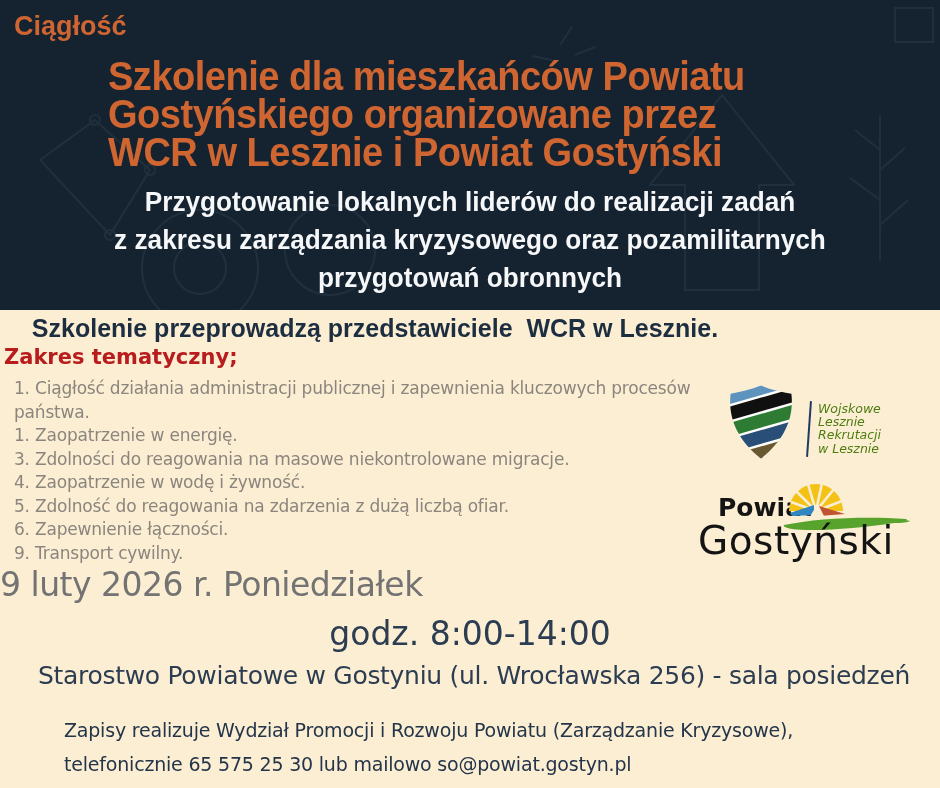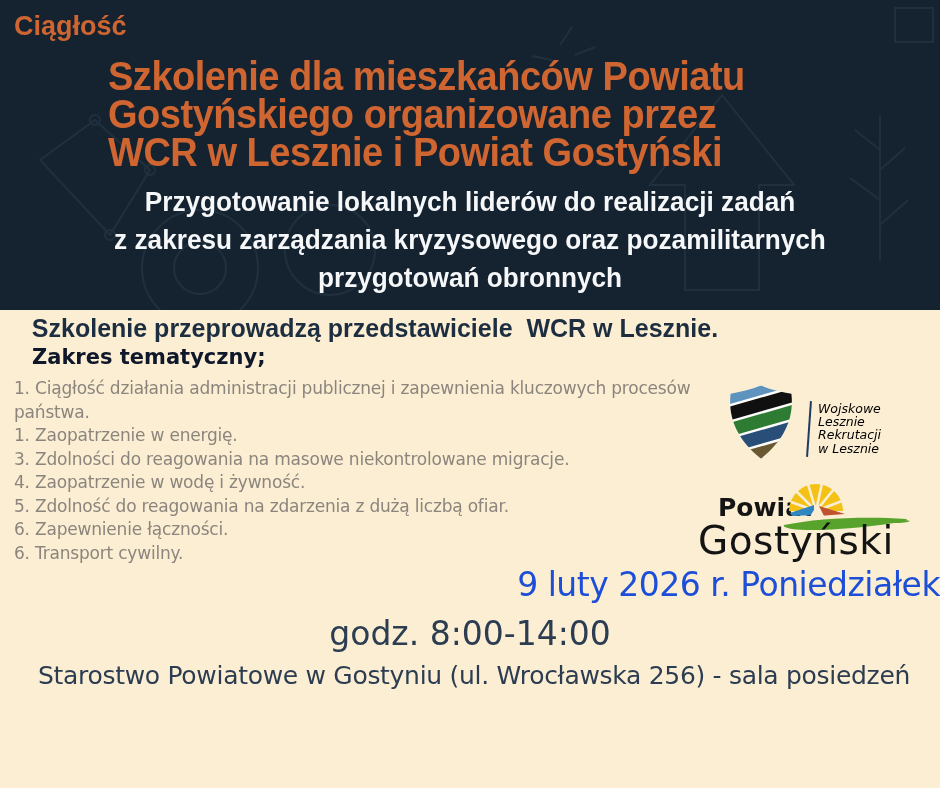--- a/index.html
+++ b/index.html
@@ -31,33 +31,33 @@
     font:700 27px/38px "Liberation Sans", sans-serif;
     color:#f5f7f9; transform:scaleX(0.97);
   }
   
   .lead-text {
     position:absolute; left:0; top:313px; width:750px; text-align:center;
     font:700 25px/1.2 "Liberation Sans", sans-serif;
     color:#1d2e41; white-space:pre-wrap;
   }
   .topics-heading {
-    position:absolute; left:32px; top:345px;
+    position:absolute; left:4px; top:345px;
     font:700 21px/1.2 "DejaVu Sans", sans-serif;
-    color:#0f172a;
+    color:#b91c1c;
   }
   .topics-list {
     position:absolute; left:14px; top:377px; width:680px;
     font:400 17px/23.5px "DejaVu Sans", sans-serif;
     color:#8b857d; letter-spacing:-0.2px;
   }
   .event-date {
-    position:absolute; left:0; top:565px; width:940px; text-align:right;
+    position:absolute; left:0; top:565px; width:940px; text-align:left;
     font:400 33px/1.2 "DejaVu Sans", sans-serif;
-    color:#1d4ed8; letter-spacing:-0.5px;
+    color:#737373; letter-spacing:-0.5px;
   }
   .event-time {
     position:absolute; left:0; top:614px; width:940px; text-align:center;
     font:400 33px/1.2 "DejaVu Sans", sans-serif;
     color:#2c3d52;
   }
   .venue-line {
     position:absolute; left:0; top:661px; width:940px; text-align:center;
     font:400 25px/1.2 "DejaVu Sans", sans-serif;
     color:#2c3d52; letter-spacing:-0.3px;padding-left:8px;
@@ -70,21 +70,21 @@
   
   .wcr-logo { position:absolute; left:710px; top:383px; width:202px; height:86px; }
   .wcr-shield { position:absolute; left:14px; top:0; }
   .wcr-divider {
     position:absolute; left:98px; top:18px; width:2px; height:56px;
     background:#1e3c62; transform:rotate(4deg);
   }
   .wcr-text {
     position:absolute; left:108px; top:19px;
     font:italic 400 12.5px/13.2px "DejaVu Sans", sans-serif;
-    color:#000000;
+    color:#4d7c0f;
   }
   
   .powiat-logo { position:absolute; left:694px; top:483px; width:218px; height:95px; }
   .powiat-label {
     position:absolute; left:24px; top:11px;
     font:700 25px/1.1 "DejaVu Sans", sans-serif; color:#141414;
   }
   .powiat-art { position:absolute; left:88px; top:0; }
   .powiat-name {
     position:absolute; left:4px; top:37px;
@@ -131,21 +131,21 @@
 
   <div class="topics-heading">Zakres tematyczny;</div>
 
   <div class="topics-list">
     <div>1. Ciągłość działania administracji publicznej i zapewnienia kluczowych procesów państwa.</div>
     <div>1. Zaopatrzenie w energię.</div>
     <div>3. Zdolności do reagowania na masowe niekontrolowane migracje.</div>
     <div>4. Zaopatrzenie w wodę i żywność.</div>
     <div>5. Zdolność do reagowania na zdarzenia z dużą liczbą ofiar.</div>
     <div>6. Zapewnienie łączności.</div>
-    <div>6. Transport cywilny.</div>
+    <div>9. Transport cywilny.</div>
   </div>
 
   <div class="wcr-logo">
     <svg class="wcr-shield" width="74" height="79" viewBox="0 0 90 96">
       <defs>
         <clipPath id="shieldClip">
           <path d="M45 3 C57 8 71 11 82 13 C85 40 76 67 45 92 C14 67 5 40 8 13 C19 11 33 8 45 3 Z"></path>
         </clipPath>
       </defs>
       <g clip-path="url(#shieldClip)">
@@ -190,14 +190,18 @@
       <path d="M2 42 C 34 35 86 33 124 36 C 127 37 122 39 112 40 C 78 45 34 49 10 46 C 3 45 1 43 2 42 Z" fill="#57a32b"></path>
       <path d="M112 38 C 120 37 127 37 128 38 C 124 40 116 40 112 40 Z" fill="#57a32b"></path>
     </svg>
     <span class="powiat-name">Gostyński</span>
   </div>
 
   <div class="event-date">9 luty 2026 r. Poniedziałek</div>
   <div class="event-time">godz. 8:00-14:00</div>
   <div class="venue-line">Starostwo Powiatowe w Gostyniu (ul. Wrocławska 256) - sala posiedzeń</div>
 
+  <div class="signup-note">
+    <div>Zapisy realizuje Wydział Promocji i Rozwoju Powiatu (Zarządzanie Kryzysowe),</div>
+    <div>telefonicznie 65 575 25 30 lub mailowo so@powiat.gostyn.pl</div>
+  </div>
 
 </div>
 
 </body></html>

